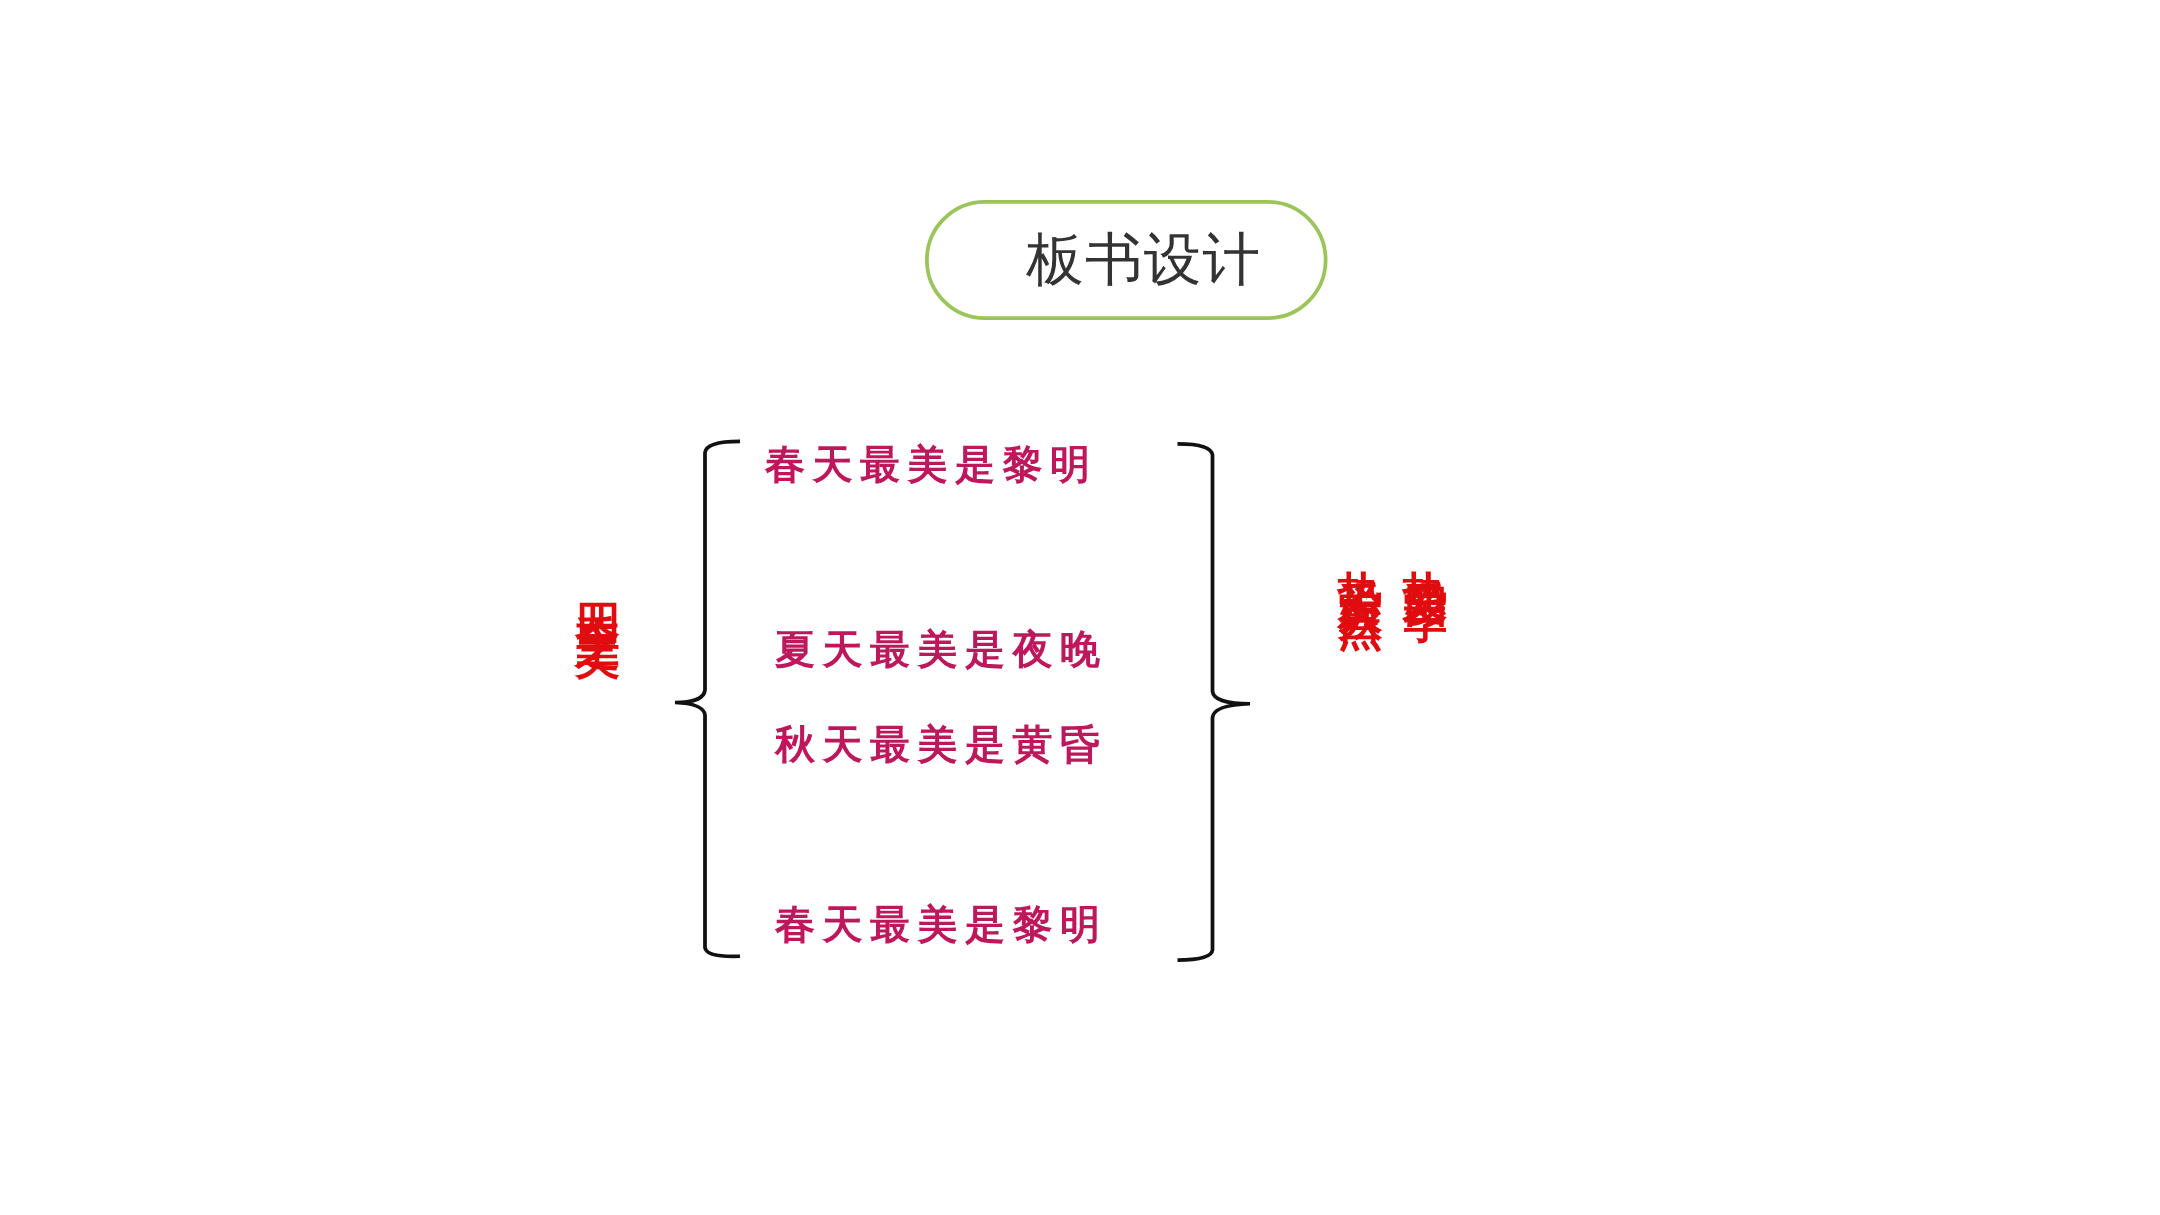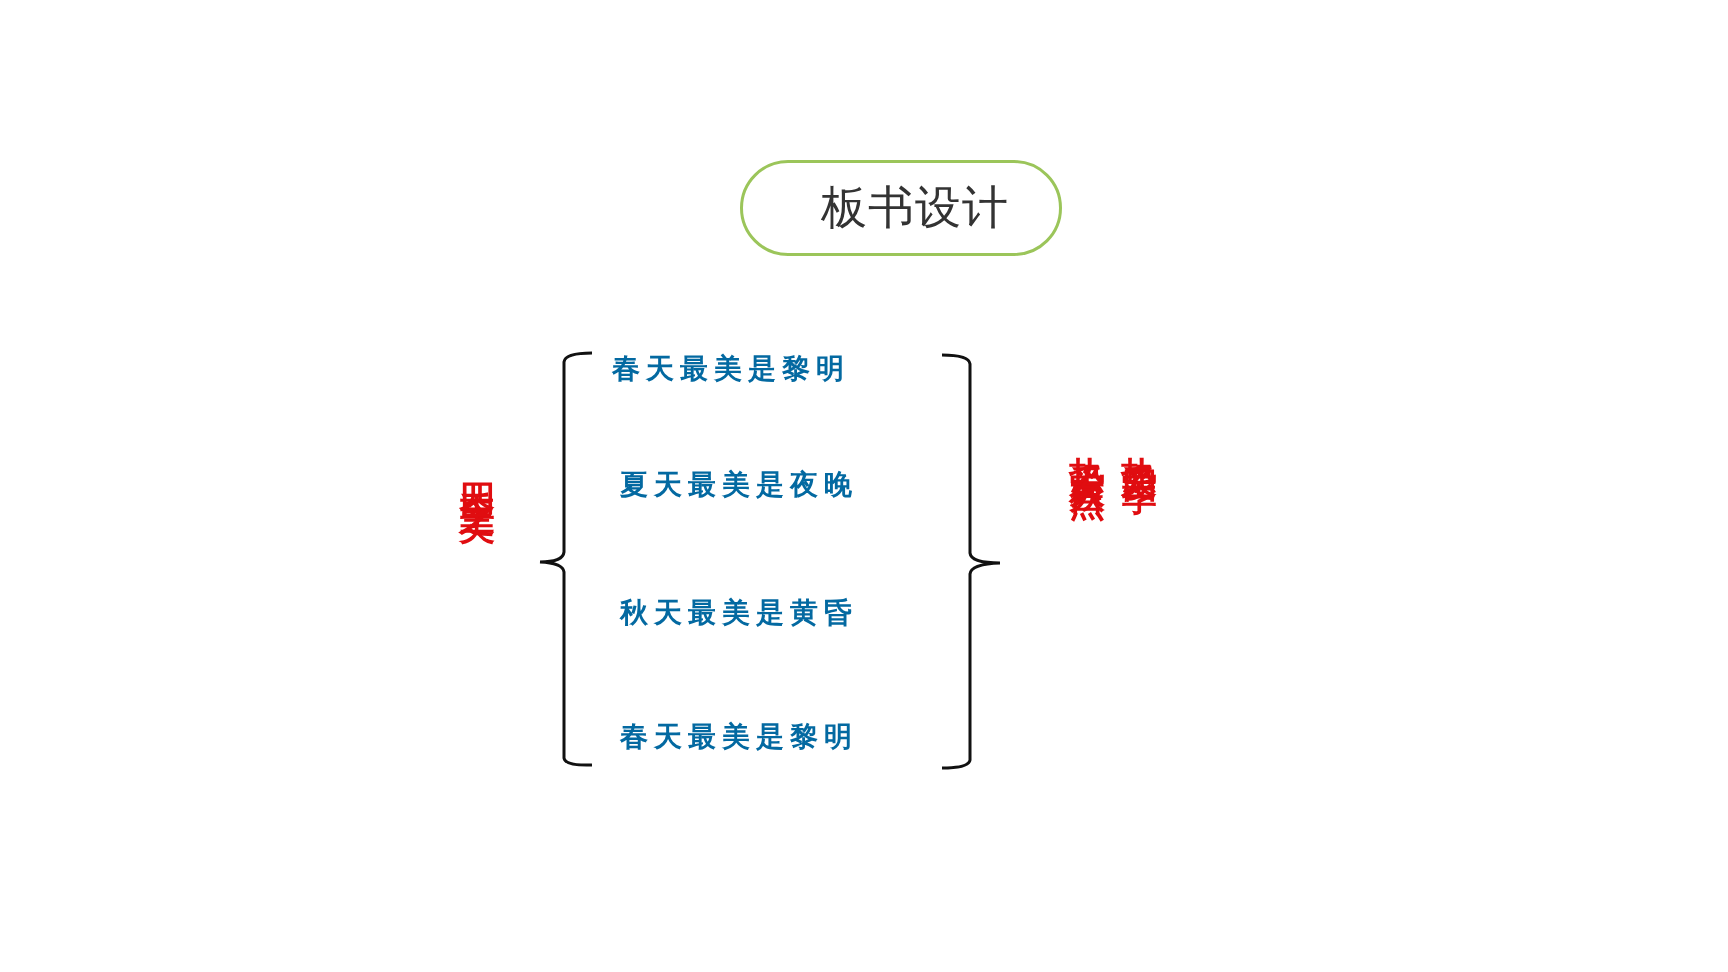--- a/index.html
+++ b/index.html
@@ -2,37 +2,37 @@
 <html><head>
 <meta charset="utf-8">
 <style>
   html, body { margin:0; padding:0; }
   body { width:1728px; height:972px; background:#ffffff; position:relative; overflow:hidden;
          font-family: "DejaVu Serif", "Liberation Serif", serif; }
   .title-pill { position:absolute; left:740px; top:160px; width:322px; height:96px;
          border:3px solid #9bc55a; border-radius:50px; box-sizing:border-box;
          display:flex; align-items:center; justify-content:center; }
   .title-pill span { font-family:Liberation Sans, sans-serif; font-size:46px; color:#333333; letter-spacing:1px;margin-left:28px; }
-  .line { position:absolute; color:#0369a1; font-size:28px; font-weight:bold; letter-spacing:6px; white-space:nowrap; }
+  .line { position:absolute; color:#be185d; font-size:32px; font-weight:bold; letter-spacing:6px; white-space:nowrap; }
   .vcol { position:absolute; color:#e00d10; font-size:36px; font-weight:bold; writing-mode:vertical-rl; line-height:1; letter-spacing:7px; }
   svg.braces { position:absolute; left:0; top:0; }
 </style>
 </head>
 <body>
 
 <div class="title-pill">
   <span>板书设计</span>
 </div>
 
 <svg class="braces" width="1728" height="972">
   <path d="M592 353 Q565 353 564 362 L564 552 Q563 562 540 562 Q563 563 564 572 L564 758 Q565 766 592 765" fill="none" stroke="#111" stroke-width="3"></path>
   <path d="M942 355 Q969 355 970 364 L970 553 Q971 563 1000 563 Q971 564 970 574 L970 760 Q969 768 942 768" fill="none" stroke="#111" stroke-width="3"></path>
 </svg>
 
 <div class="vcol" style="left:460px; top:455px;">四季之美</div>
 
 <div class="line" style="left:612px; top:350px;">春天最美是黎明</div>
-<div class="line" style="left:620px; top:466px;">夏天最美是夜晚</div>
-<div class="line" style="left:620px; top:594px;">秋天最美是黄昏</div>
+<div class="line" style="left:620px; top:498px;">夏天最美是夜晚</div>
+<div class="line" style="left:620px; top:574px;">秋天最美是黄昏</div>
 <div class="line" style="left:620px; top:718px;">春天最美是黎明</div>
 
 <div class="vcol" style="left:1070px; top:428px;">热爱大自然</div>
 <div class="vcol" style="left:1122px; top:428px;">热爱四季</div>
 
 </body></html>

